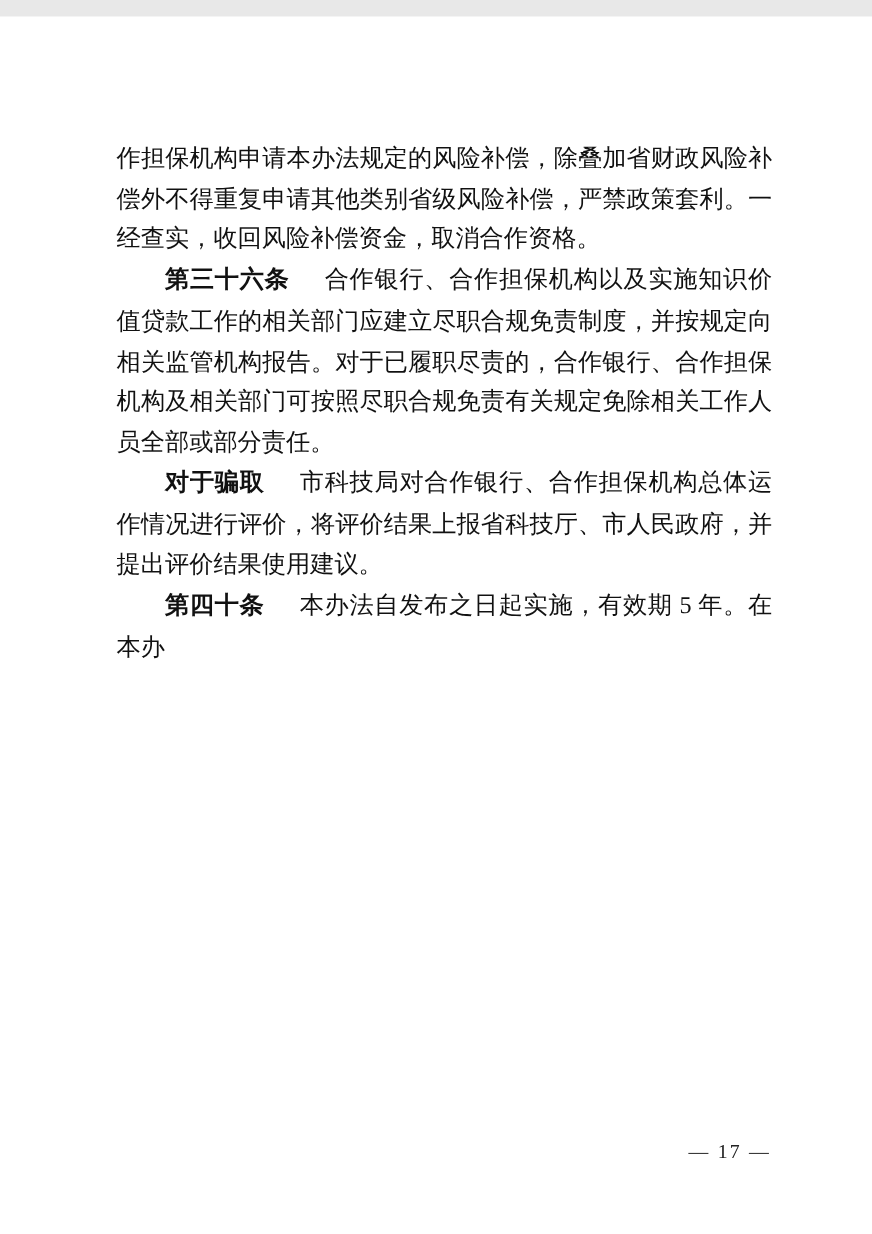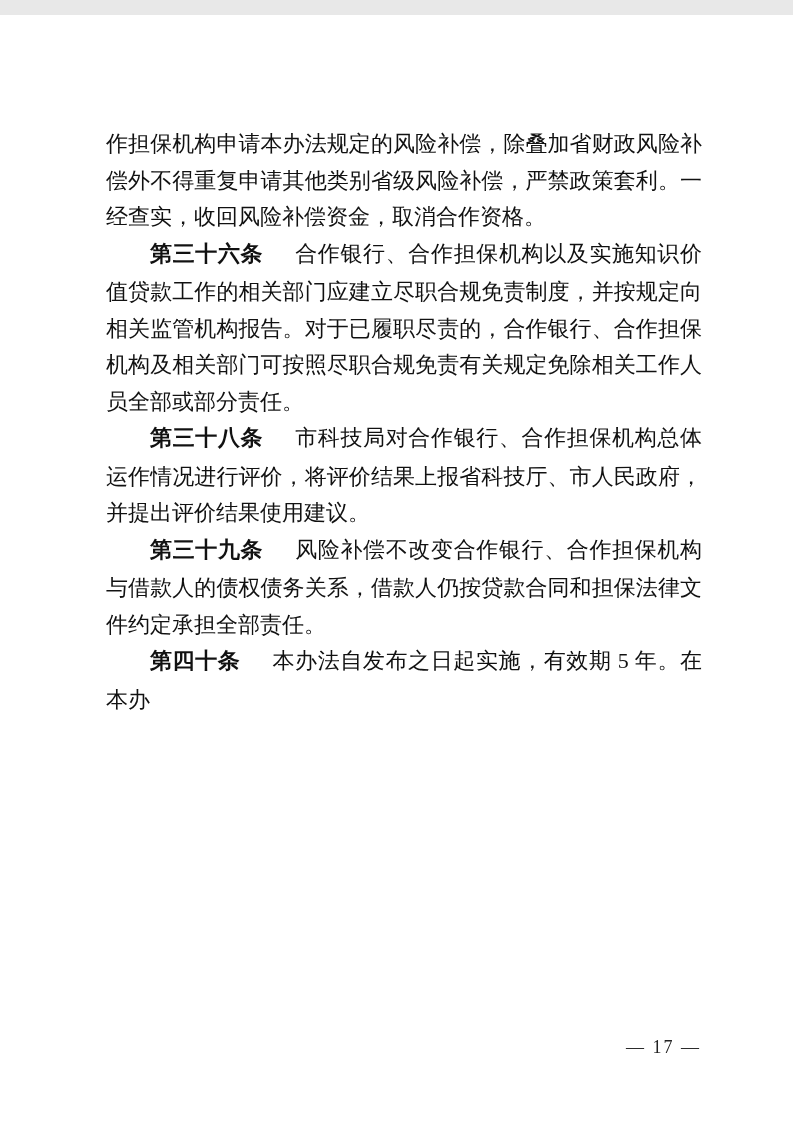--- a/index.html
+++ b/index.html
@@ -62,25 +62,24 @@
 </head>
 <body>
 
 <div class="page">
   <div class="content">
 
     <p class="par"><span>作担保机构申请本办法规定的风险补偿，除叠加省财政风险补偿外不得重复申请其他类别省级风险补偿，严禁政策套利。一经查实，收回风险补偿资金，取消合作资格。</span></p>
 
     <p class="par indent"><span class="article-label">第三十六条</span><span>合作银行、合作担保机构以及实施知识价值贷款工作的相关部门应建立尽职合规免责制度，并按规定向相关监管机构报告。对于已履职尽责的，合作银行、合作担保机构及相关部门可按照尽职合规免责有关规定免除相关工作人员全部或部分责任。</span></p>
 
-    <p class="par indent"><span class="article-label">第三十八条</span><span>市科技局对合作银行、合作担保机构总体运作情况进行评价，将评价结果上报省科技厅、市人民政府，并提出评价结果使用建议。</span></p>
+    <p class="par indent"><span class="article-label">对于骗取</span><span>市科技局对合作银行、合作担保机构总体运作情况进行评价，将评价结果上报省科技厅、市人民政府，并提出评价结果使用建议。</span></p>
 
 
 
-    <p class="par indent"><span class="article-label">第三十九条</span><span>风险补偿不改变合作银行、合作担保机构与借款人的债权债务关系，借款人仍按贷款合同和担保法律文件约定承担全部责任。</span></p>
 
     <p class="par indent"><span class="article-label">第四十条</span><span>本办法自发布之日起实施，有效期 5 年。在本办</span></p>
 
   </div>
 
   <div class="footer">
     <span>— 17 —</span>
   </div>
 </div>
 

